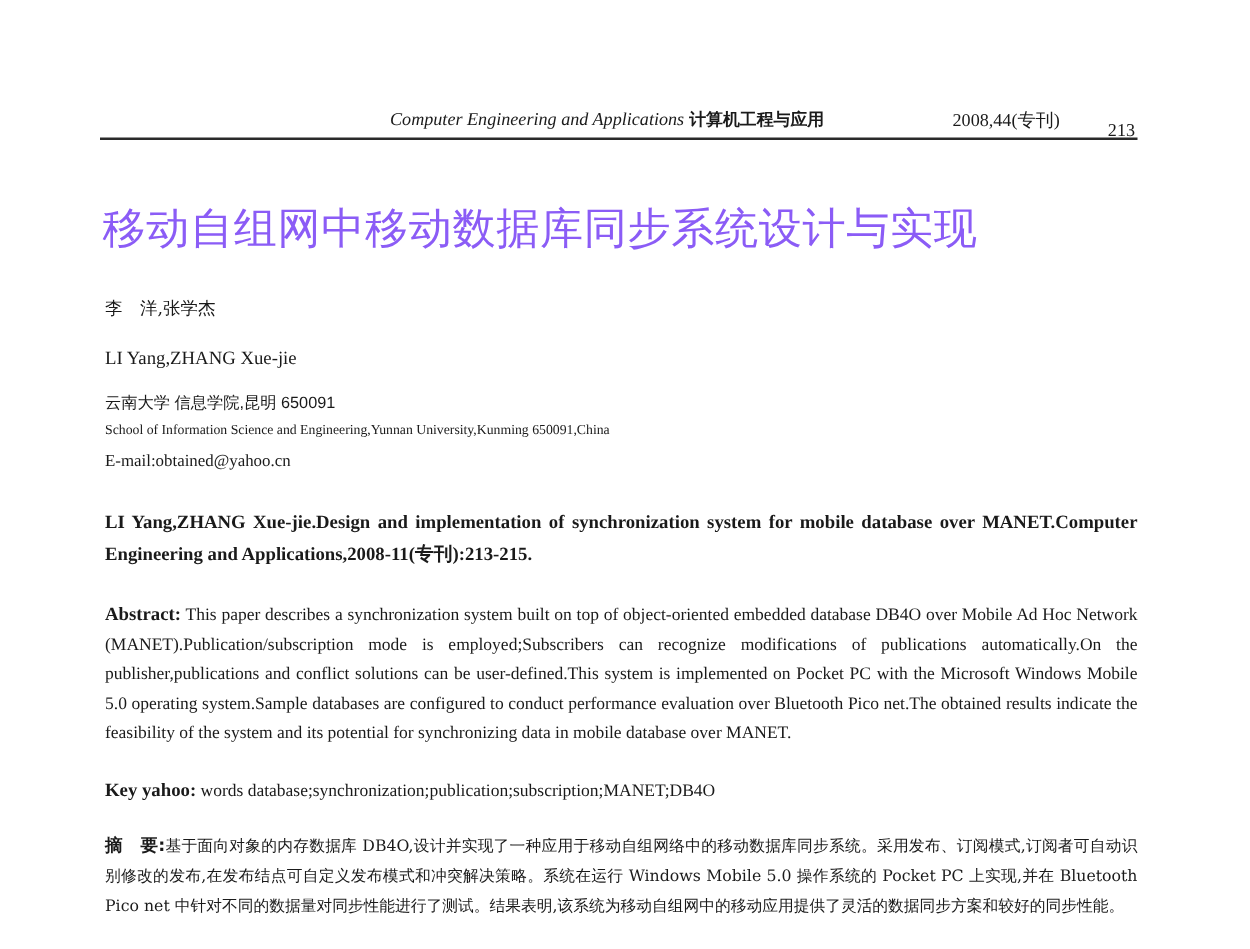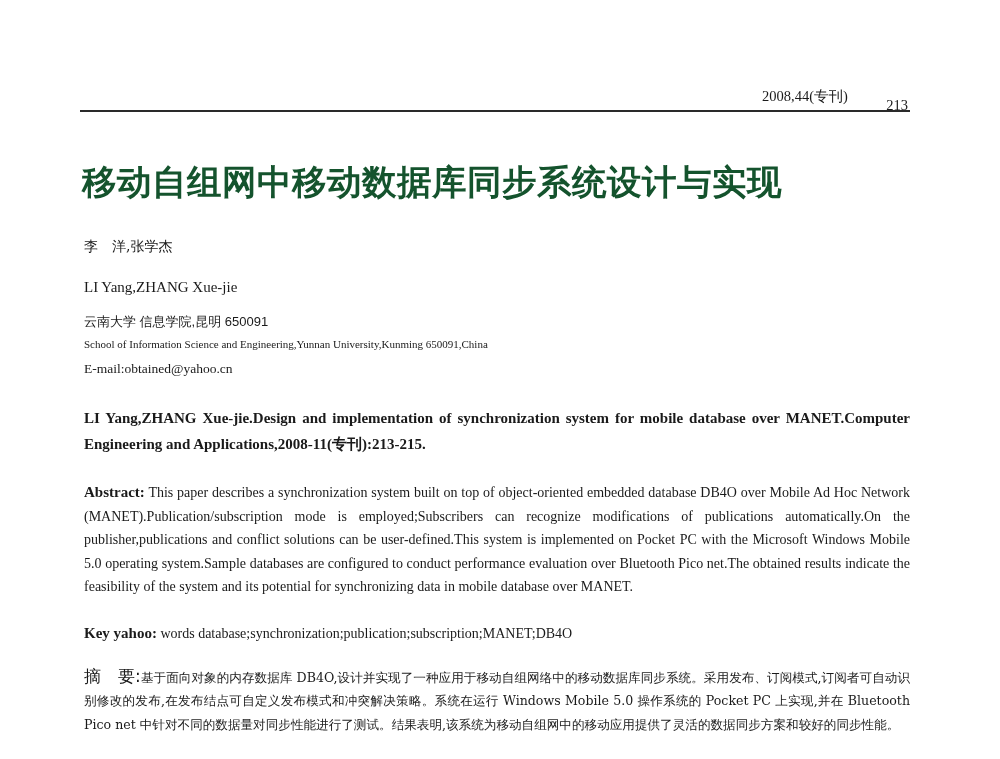--- a/index.html
+++ b/index.html
@@ -22,22 +22,22 @@
     font-family: "DejaVu Sans", sans-serif; font-size: 13.5px; margin-left: 4px;
   }
   .rh-issue {
     position: absolute; left: 682px; top: 3px; font-size: 14.5px; white-space: nowrap; text-align: right;
   }
   .rh-page {
     position: absolute; right: 2px; top: 13px; font-size: 14.5px;
   }
   .title {
     position: absolute; left: 82px; top: 160px;
-    font-family: "DejaVu Sans", sans-serif; font-weight: bold;
-    font-size: 34.5px; letter-spacing: 0.5px; white-space: nowrap; color: #14532d;
+    font-family: "DejaVu Sans", sans-serif; font-weight: normal;
+    font-size: 34.5px; letter-spacing: 0.5px; white-space: nowrap; color: #8b5cf6;
   }
   .authors-cn {
     position: absolute; left: 84px; top: 238px;
     font-family: "DejaVu Serif", serif; font-size: 14px; white-space: nowrap;
   }
   .authors-en {
     position: absolute; left: 84px; top: 263px; font-size: 15px; white-space: nowrap; margin-top: 16px;
   }
   .affil-cn {
     position: absolute; left: 84px; top: 313px;
@@ -62,27 +62,28 @@
   .keywords {
     position: absolute; left: 84px; top: 622px; width: 826px;
     font-size: 14px; line-height: 22px; white-space: nowrap;
   }
   .abstract-cn {
     position: absolute; left: 84px; top: 665px; width: 826px;
     font-family: "DejaVu Serif", serif; font-size: 12.6px; line-height: 23.4px;
     text-align: justify;
   }
   .abstract-cn .label {
-    font-family: "DejaVu Sans", sans-serif; font-weight: normal; font-size: 17px;
+    font-family: "DejaVu Sans", sans-serif; font-weight: bold; font-size: 14px;
   }
 </style>
 </head>
 <body>
 
 <div class="running-header">
+  <span class="rh-journal"><span>Computer Engineering and Applications</span><span class="rh-journal-cn">计算机工程与应用</span></span>
   <span class="rh-issue">2008,44(专刊)</span>
   <span class="rh-page">213</span>
 </div>
 
 <div class="title">移动自组网中移动数据库同步系统设计与实现</div>
 
 <div class="authors-cn">李　洋,张学杰</div>
 <div class="authors-en">LI Yang,ZHANG Xue-jie</div>
 
 <div class="affil-cn">云南大学 信息学院,昆明 650091</div>

